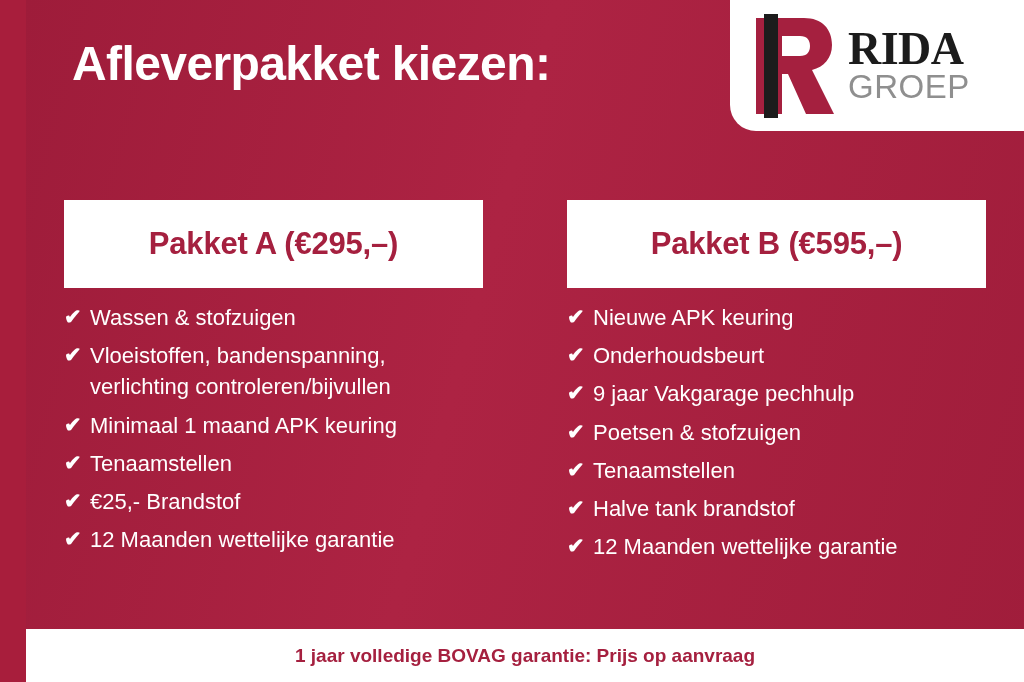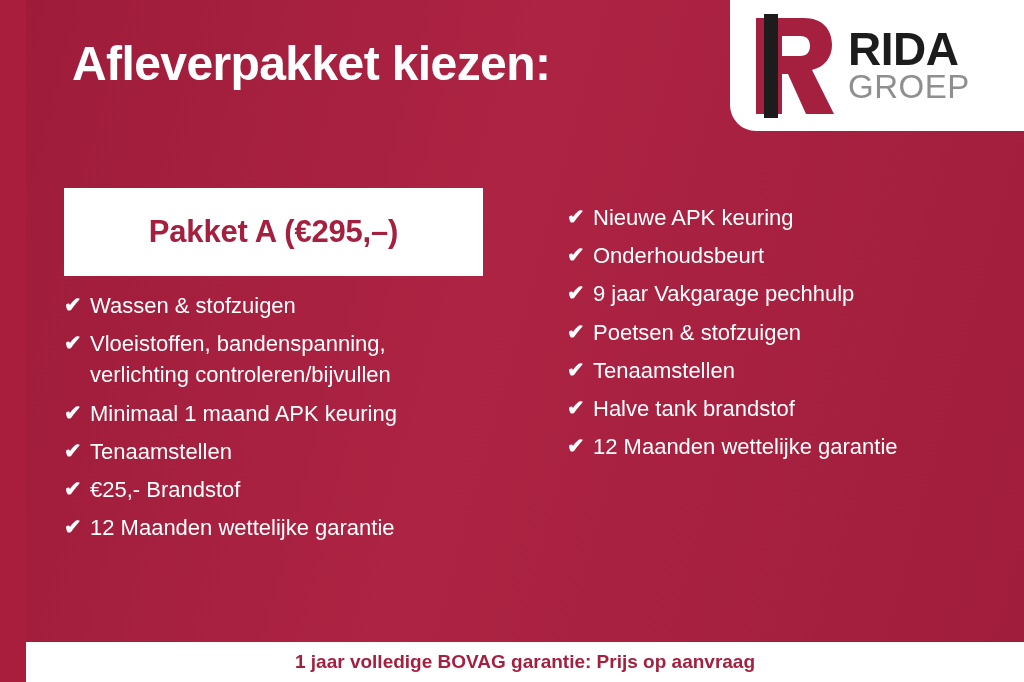--- a/index.html
+++ b/index.html
@@ -49,20 +49,21 @@
     display: flex;
     flex-direction: column;
     justify-content: center;
     line-height: 0.92;
   }
   .logo-rida {
     font-size: 46px;
     font-weight: 700;
     color: #1c1c1c;
     letter-spacing: -0.5px;
+    font-family: Liberation Serif, serif;
   }
   .logo-groep {
     font-size: 33px;
     font-weight: 400;
     color: #8f8f8f;
     letter-spacing: 0.5px;
     margin-top: 2px;
     text-align: center;
   }
 
@@ -75,21 +76,21 @@
     font-size: 48px;
     font-weight: 700;
     letter-spacing: -0.6px;
   }
 
   
   .packages {
     position: absolute;
     left: 38px;
     right: 38px;
-    top: 188px;
+    top: 200px;
     display: flex;
     gap: 84px;
   }
   .package {
     width: 434px;
   }
   .package-header {
     background: #ffffff;
     height: 88px;
     display: flex;
@@ -123,21 +124,21 @@
     line-height: 1.42;
   }
   .feature-text { flex: 1 1 auto; }
 
   
   .footer {
     position: absolute;
     left: 0;
     right: 0;
     bottom: 0;
-    height: 40px;
+    height: 53px;
     background: #ffffff;
     display: flex;
     align-items: center;
     justify-content: center;
     text-align: center;
   }
   .footer-text {
     color: #a5203f;
     font-size: 19px;
     font-weight: 700;
@@ -192,20 +193,23 @@
           <span class="feature-text">€25,- Brandstof</span>
         </li>
         <li class="feature">
           <span class="check">✔</span>
           <span class="feature-text">12 Maanden wettelijke garantie</span>
         </li>
       </ul>
     </div>
 
     <div class="package">
+      <div class="package-header">
+        <span class="package-title">Pakket B (€595,–)</span>
+      </div>
       <ul class="features">
         <li class="feature">
           <span class="check">✔</span>
           <span class="feature-text">Nieuwe APK keuring</span>
         </li>
         <li class="feature">
           <span class="check">✔</span>
           <span class="feature-text">Onderhoudsbeurt</span>
         </li>
         <li class="feature">

